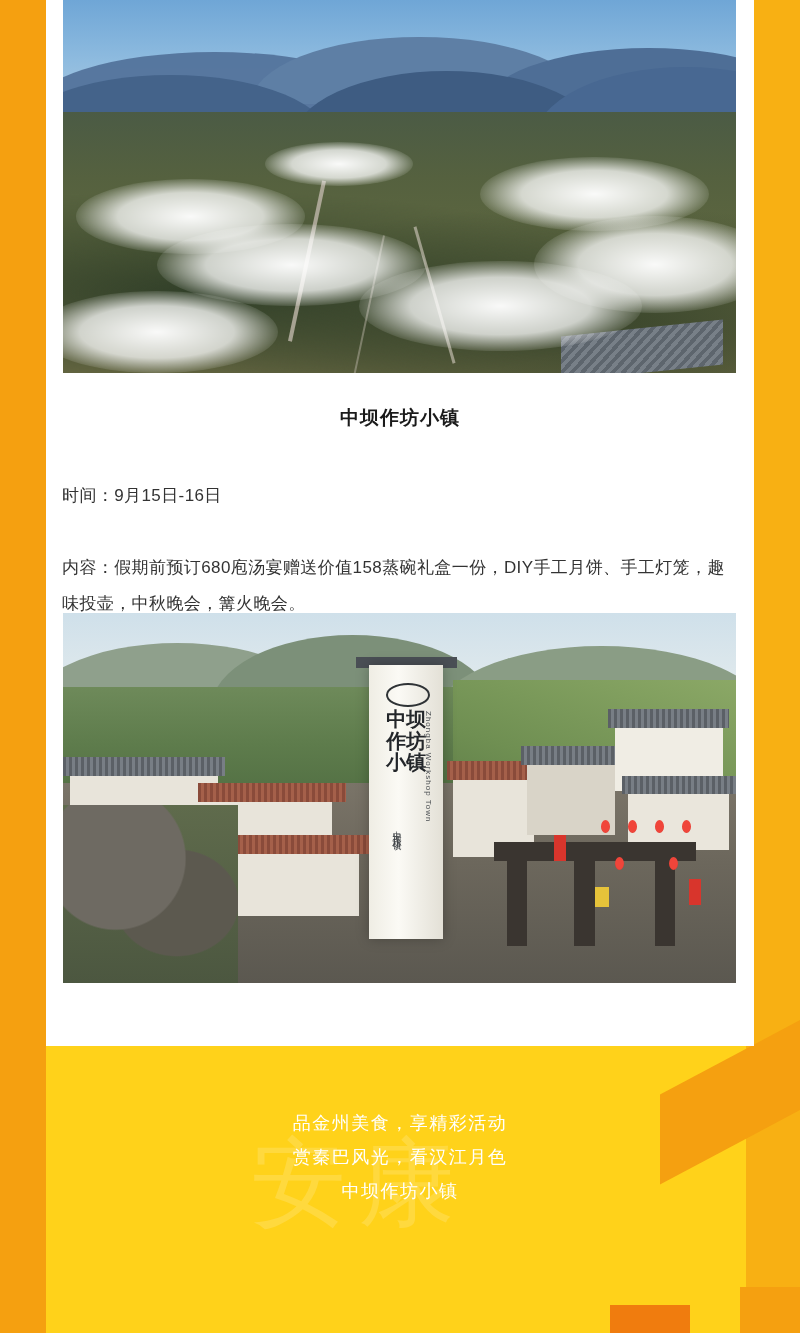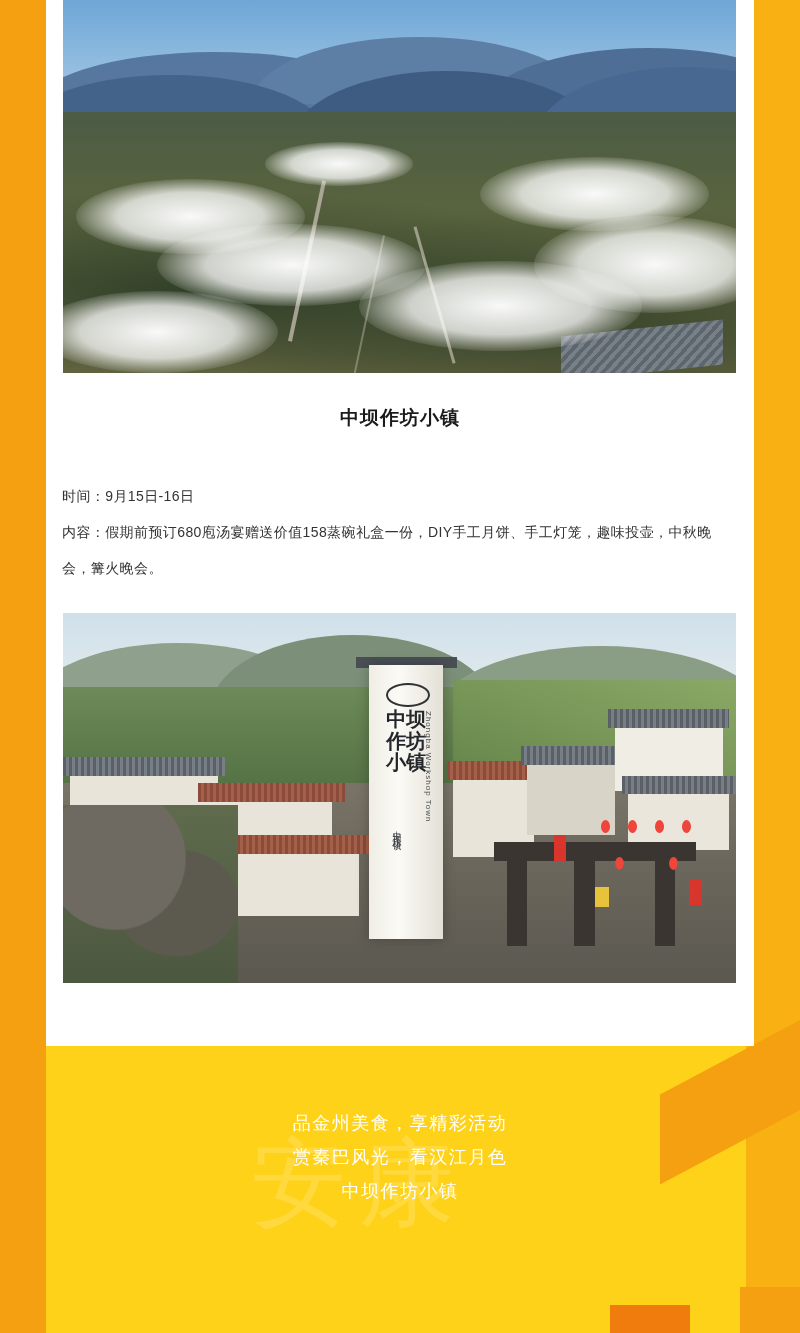--- a/index.html
+++ b/index.html
@@ -268,27 +268,27 @@
     font-size: 19px;
     font-weight: bold;
     color: #1A1A1A;
     letter-spacing: 1px;
   }
   .body-text {
     position: absolute;
     left: 16px;
     top: 478px;
     width: 678px;
-    font-size: 14px;
+    font-size: 17px;
     line-height: 36px;
     color: #333333;
     letter-spacing: 0.4px;
   }
   .body-text .line { white-space: nowrap; }
-  .body-text .wrap { white-space: normal; }
+  .body-text .wrap { white-space: normal; margin-top: 36px; }
 
   
   .footer {
     position: absolute;
     left: 0;
     top: 1106px;
     width: 800px;
     text-align: center;
     z-index: 3;
   }

